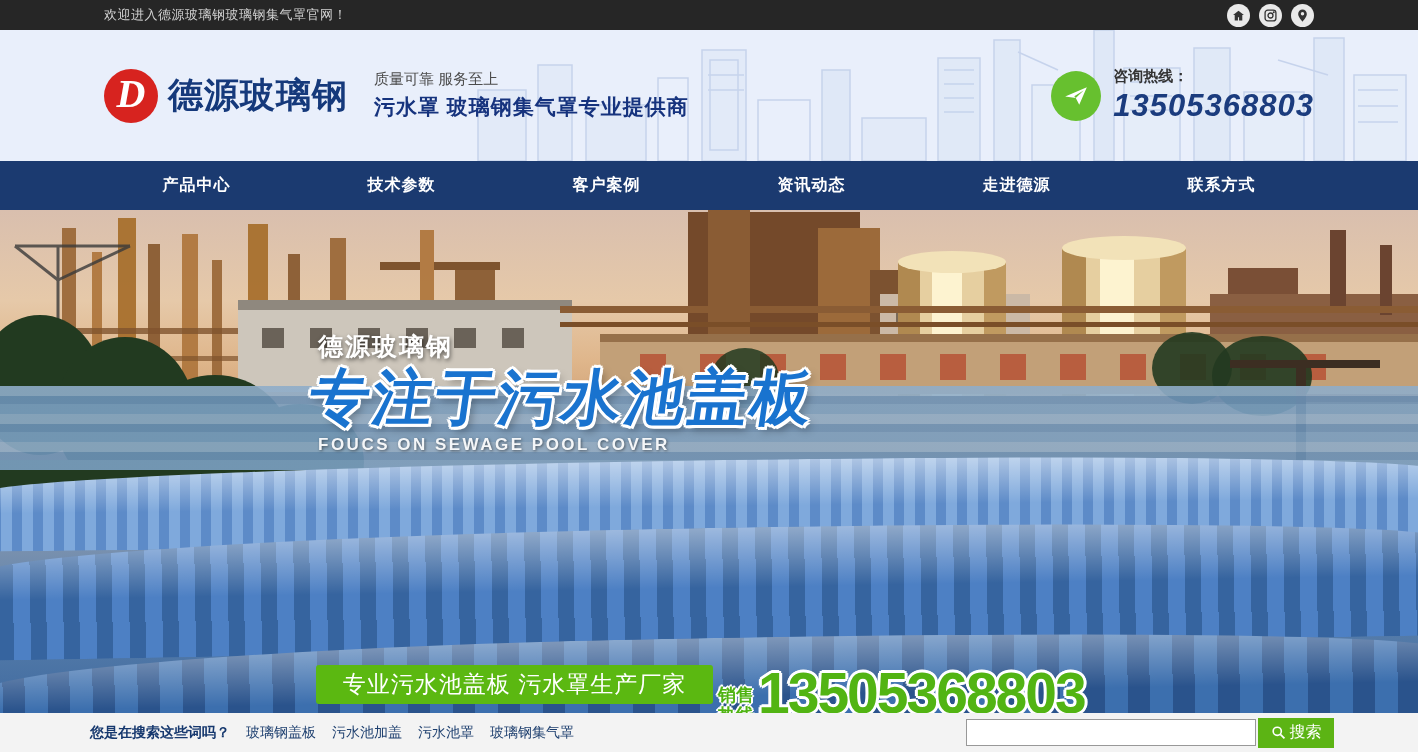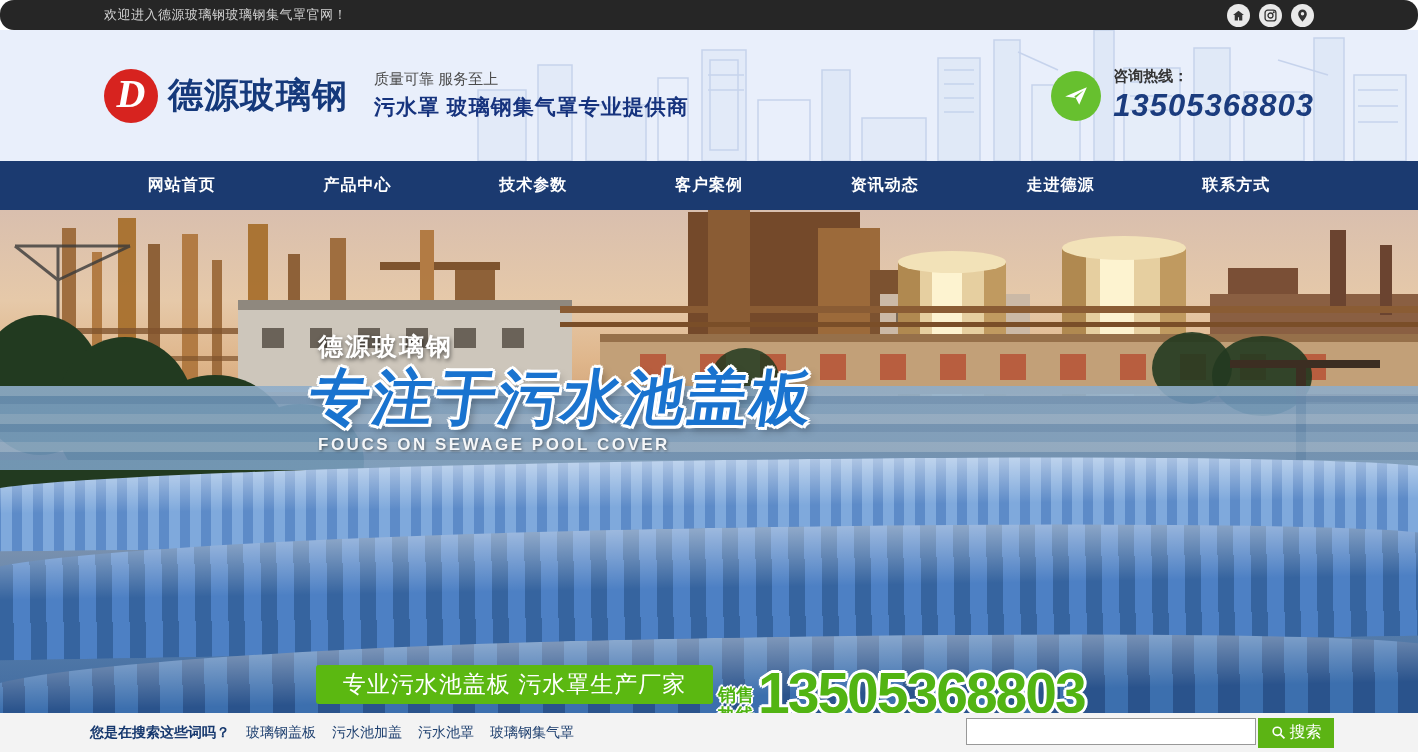--- a/index.html
+++ b/index.html
@@ -2,21 +2,21 @@
 <html><head>
 <meta charset="utf-8">
 <style>
   * { margin:0; padding:0; box-sizing:border-box; }
   html,body { width:1418px; }
   body { font-family:"Liberation Sans","DejaVu Sans",sans-serif; background:#fff; }
   .page { position:relative; width:1418px; height:752px; overflow:hidden; background:#fff; }
   .container { width:1230px; margin:0 auto; padding:0 10px; height:100%; display:flex; align-items:center; }
 
   
-  .topbar { height:30px; background:#262626;border-radius:14px; }
+  .topbar { height:30px; background:#262626; }
   .topbar .container { justify-content:space-between; }
   .topbar-welcome { color:#d2d2d2; font-size:13px; letter-spacing:.5px; }
   .topbar-icons { display:flex; gap:9px; }
   .sns-circle { width:23px; height:23px; border-radius:50%; background:#e9e9e9; display:flex; align-items:center; justify-content:center; cursor:pointer; }
   .sns-circle svg { display:block; }
 
   
   .header { position:relative; height:131px; background:#e9effb; overflow:hidden; }
   .skyline { position:absolute; right:0; top:0; height:131px; width:960px; pointer-events:none; }
   .header .container { position:relative; z-index:2; justify-content:space-between; }
@@ -70,21 +70,21 @@
     text-shadow:-2px 0 0 #fff,2px 0 0 #fff,0 -2px 0 #fff,0 2px 0 #fff,-1px -1px 0 #fff,1px 1px 0 #fff; }
   .sales-number { font-size:57px; font-weight:900; letter-spacing:-2px; color:#52b413;
     text-shadow:-3px 0 0 #fff,3px 0 0 #fff,0 -3px 0 #fff,0 3px 0 #fff,-2px -2px 0 #fff,2px -2px 0 #fff,-2px 2px 0 #fff,2px 2px 0 #fff; }
 
   
   .searchbar { height:39px; background:#f3f3f3; }
   .searchbar .container { width:1418px; padding:0 84px 0 90px; justify-content:space-between; }
   .hotwords { display:flex; align-items:center; gap:16px; }
   .hotwords-prompt { font-size:14px; font-weight:bold; color:#16386e; }
   .hotword { font-size:14px; color:#1c3e6e; text-decoration:none; cursor:pointer; }
-  .search-group { display:flex; align-items:flex-start; }
+  .search-group { display:flex; align-items:center; }
   .search-input { width:290px; height:27px; border:1px solid #989898; background:#fff; font-size:13px; padding:0 8px; outline:none; }
   .search-btn { margin-left:2px; width:76px; height:30px; background:#5cb414; border:none; color:#fff; font-size:16px; font-family:inherit; display:flex; align-items:center; justify-content:center; gap:4px; cursor:pointer; }
 </style>
 </head>
 <body>
 
 <div class="page">
 
   <div class="topbar">
     <div class="container">
@@ -165,21 +165,20 @@
           <div class="hotline-label">咨询热线：</div>
           <div class="hotline-number">13505368803</div>
         </div>
       </div>
     </div>
   </div>
 
   <nav class="nav">
     <div class="container">
       <ul class="nav-list">
-        <li class="nav-item">网站首页</li>
         <li class="nav-item">产品中心</li>
         <li class="nav-item">技术参数</li>
         <li class="nav-item">客户案例</li>
         <li class="nav-item">资讯动态</li>
         <li class="nav-item">走进德源</li>
         <li class="nav-item">联系方式</li>
       </ul>
     </div>
   </nav>
 

